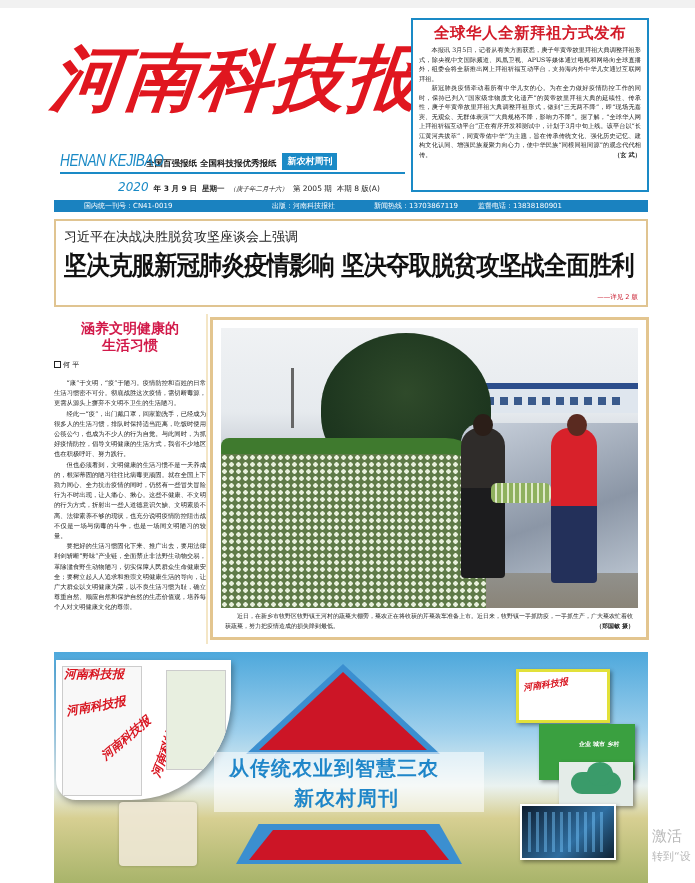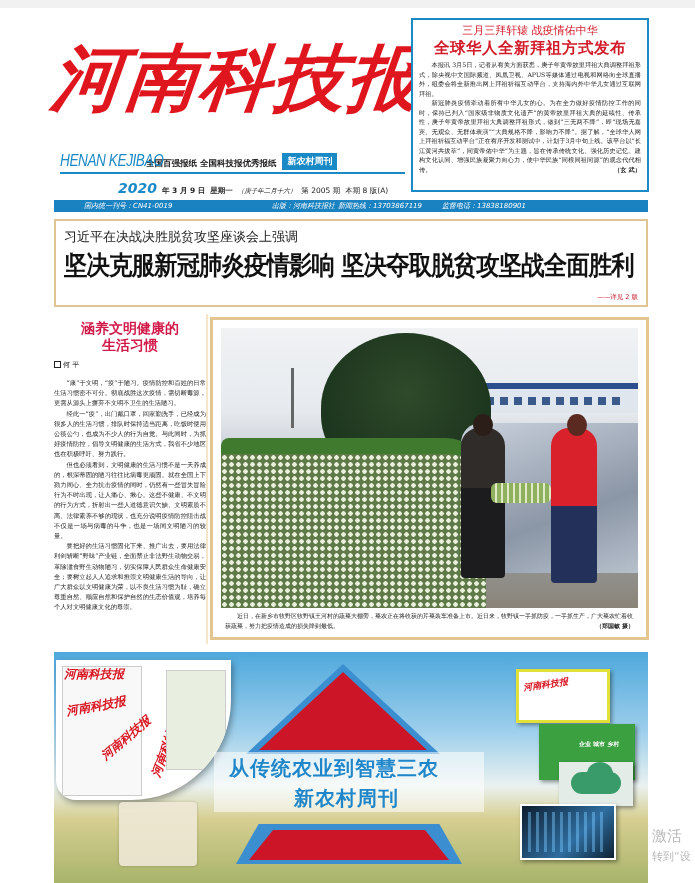--- a/index.html
+++ b/index.html
@@ -15,38 +15,38 @@
     transform: skewX(-6deg); }
   .masthead-sub { position: absolute; left: 60px; top: 150px; width: 345px; height: 24px;
     border-bottom: 2px solid #1a8ac6; display: flex; align-items: flex-end; gap: 6px; padding-bottom: 2px; }
   .pinyin { font-family: "Liberation Sans", sans-serif; font-style: italic; color: #1a8ac6;
     font-size: 16px; letter-spacing: -0.5px; transform: scaleX(0.85); transform-origin: left; width: 76px; white-space: nowrap; }
   .slogan { font-family: "DejaVu Sans", sans-serif; font-size: 8.5px; font-weight: bold; color: #222; white-space: nowrap; margin-left: 4px; }
   .weekly-badge { background: #1a8ac6; color: #fff; font-family: "DejaVu Sans", sans-serif;
     font-size: 9px; font-weight: bold; padding: 2px 5px; white-space: nowrap; }
   .dateline { position: absolute; left: 118px; top: 180px; width: 290px; height: 14px;
     font-family: "DejaVu Sans", sans-serif; font-size: 7.5px; color: #222; display: flex; gap: 5px; align-items: baseline; white-space: nowrap; }
-  .dateline .year { color: #1a8ac6; font-style: italic; font-weight: bold; font-size: 14px; }
+  .dateline .year { color: #1a8ac6; font-style: italic; font-weight: normal; font-size: 12px; }
   .dateline .bold { font-weight: bold; }
   .dateline .lunar { font-style: italic; font-size: 6.5px; }
 
   
   .topbox { position: absolute; left: 411px; top: 18px; width: 238px; height: 174px;
     border: 2px solid #1a8ac6; background: #fff; padding: 3px 6px; }
   .topbox .kicker { text-align: center; color: #d21a28; font-family: "DejaVu Sans", sans-serif; font-size: 11px; line-height: 15px; }
   .topbox .headline { text-align: center; color: #d21a28; font-weight: bold; font-size: 15.5px; line-height: 19px; letter-spacing: 0.5px; margin-bottom: 3px; white-space: nowrap; }
   .topbox p { font-size: 6.2px; line-height: 9.5px; color: #222; text-indent: 2em; text-align: justify; }
   .topbox .byline { float: right; font-weight: bold; }
 
   
   .infobar { position: absolute; left: 54px; top: 200px; width: 594px; height: 12px; background: #1a82c0;
     color: #fff; font-family: "DejaVu Sans", sans-serif; font-size: 7px; display: flex; align-items: center; padding-left: 30px; }
-  .infobar span { white-space: nowrap; font-style: italic; }
+  .infobar span { white-space: nowrap; }
   .infobar .i1 { width: 188px; }
-  .infobar .i2 { width: 66px; }
+  .infobar .i2 { width: 102px; }
   .infobar .i3 { width: 104px; }
 
   
   .lead { position: absolute; left: 54px; top: 219px; width: 594px; height: 88px; border: 2px solid #e0c491; padding: 8px 8px; }
   .lead .kicker { font-family: "DejaVu Sans", sans-serif; font-size: 13px; color: #222; line-height: 16px; }
   .lead .headline { font-family: "DejaVu Sans", sans-serif; font-weight: bold; font-size: 26px; color: #111; line-height: 40px;
     letter-spacing: -1px; white-space: nowrap; transform: scaleX(0.9); transform-origin: left; }
   .lead .see { position: absolute; right: 8px; bottom: 3px; color: #c8172a; font-family: "DejaVu Sans", sans-serif; font-size: 6.5px; }
 
   
@@ -125,21 +125,20 @@
 <div class="dateline">
   <span class="year">2020</span>
   <span class="bold">年 3 月 9 日</span>
   <span class="bold">星期一</span>
   <span class="lunar">（庚子年二月十六）</span>
   <span>第 2005 期</span>
   <span>本期 8 版(A)</span>
 </div>
 
 <div class="topbox">
-  <div class="kicker">三月三拜轩辕 战疫情佑中华</div>
   <div class="headline">全球华人全新拜祖方式发布</div>
   <p>本报讯 3月5日，记者从有关方面获悉，庚子年黄帝故里拜祖大典调整拜祖形式，除央视中文国际频道、凤凰卫视、APUS等媒体通过电视和网络向全球直播外，组委会将全新推出网上拜祖祈福互动平台，支持海内外中华儿女通过互联网拜祖。</p>
   <p><span>新冠肺炎疫情牵动着所有中华儿女的心。为在全力做好疫情防控工作的同时，保持已列入“国家级非物质文化遗产”的黄帝故里拜祖大典的延续性、传承性，庚子年黄帝故里拜祖大典调整拜祖形式，做到“三无两不降”，即“现场无嘉宾、无观众、无群体表演”“大典规格不降，影响力不降”。据了解，“全球华人网上拜祖祈福互动平台”正在有序开发和测试中，计划于3月中旬上线。该平台以“长江黄河共拔萃”，同黄帝佑中华”为主题，旨在传承传统文化、强化历史记忆、建构文化认同、增强民族凝聚力向心力，使中华民族“同根同祖同源”的观念代代相传。</span> <span class="byline">（玄 武）</span></p>
 </div>
 
 <div class="infobar">
   <span class="i1">国内统一刊号：CN41-0019</span>
   <span class="i2">出版：河南科技报社</span>
   <span class="i3">新闻热线：13703867119</span>
   <span>监督电话：13838180901</span>

